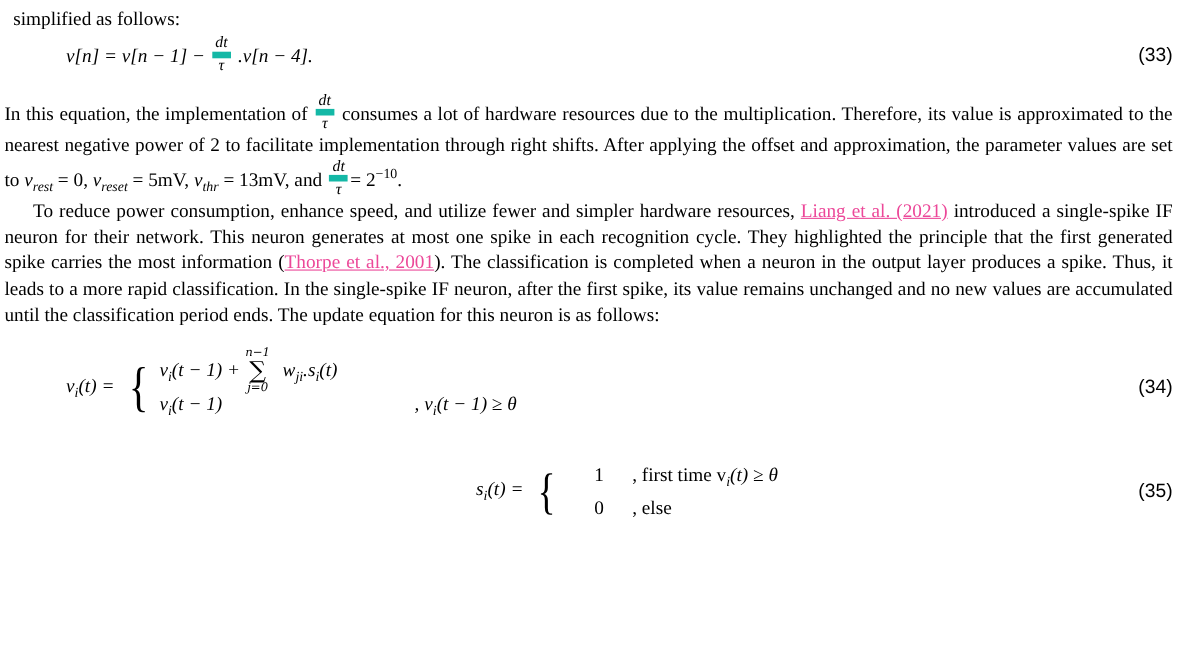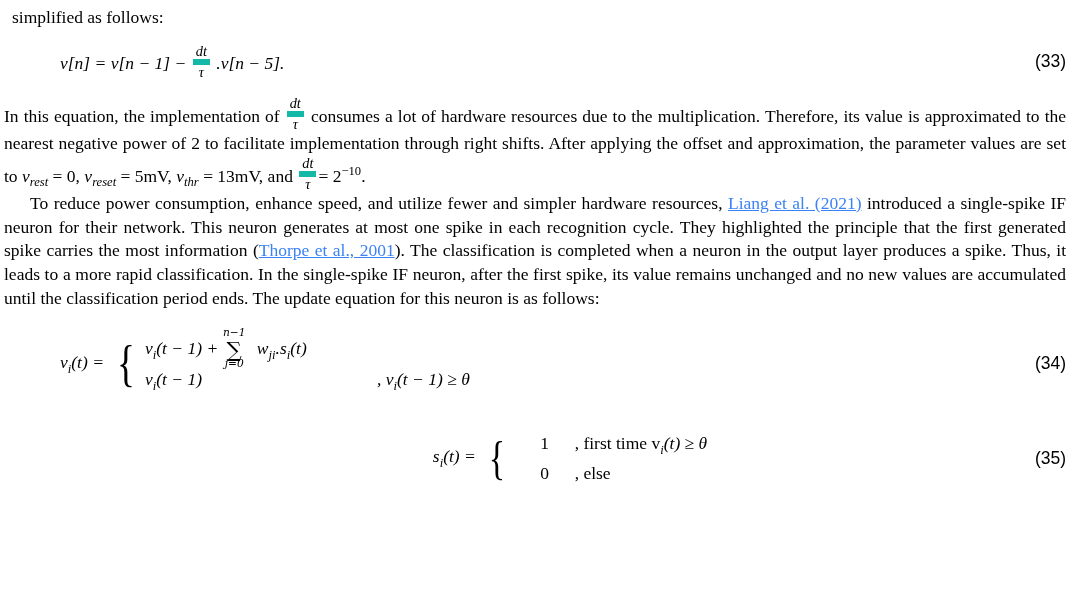--- a/index.html
+++ b/index.html
@@ -80,21 +80,21 @@
     vertical-align: -0.5em;
   }
   sub.sb {
     font-size: 0.72em;
     font-style: italic;
   }
   sup.sp {
     font-size: 0.72em;
   }
   a.cite {
-    color: #3b82f6;
+    color: #ec4899;
     text-decoration: underline;
   }
   .brace-eq {
     display: flex;
     align-items: center;
     gap: 6px;
   }
   .lhs {
     white-space: nowrap;
   }
@@ -147,21 +147,21 @@
     bottom: -0.62em;
     font-size: 0.5em;
     font-style: italic;
     white-space: nowrap;
   }
   .sum-wrap {
     display: inline-block;
     margin: 0 14px 0 3px;
   }
   .eq33 {
-    margin-top: 14px;
+    margin-top: 2px;
     margin-bottom: 16px;
   }
   .eq34 {
     margin-top: 22px;
   }
   .eq35 {
     margin-top: 34px;
     text-align: center;
   }
 </style>
@@ -173,21 +173,21 @@
   <div class="lead-line">simplified as follows:</div>
 
   <div class="eqrow eq33">
     <span class="eqbody">
       <span class="mi">v[n] =</span>
       <span class="mi">v[n − 1] −</span>
       <span class="frac">
         <span class="num">dt</span>
         <span class="den">τ</span>
       </span>
-      <span class="mi">.v[n − 5].</span>
+      <span class="mi">.v[n − 4].</span>
     </span>
     <span class="eqnum">(33)</span>
   </div>
 
   <div class="para">
     <span>In this equation, the implementation of</span>
     <span class="frac frac-inline">
       <span class="num">dt</span>
       <span class="den">τ</span>
     </span>

